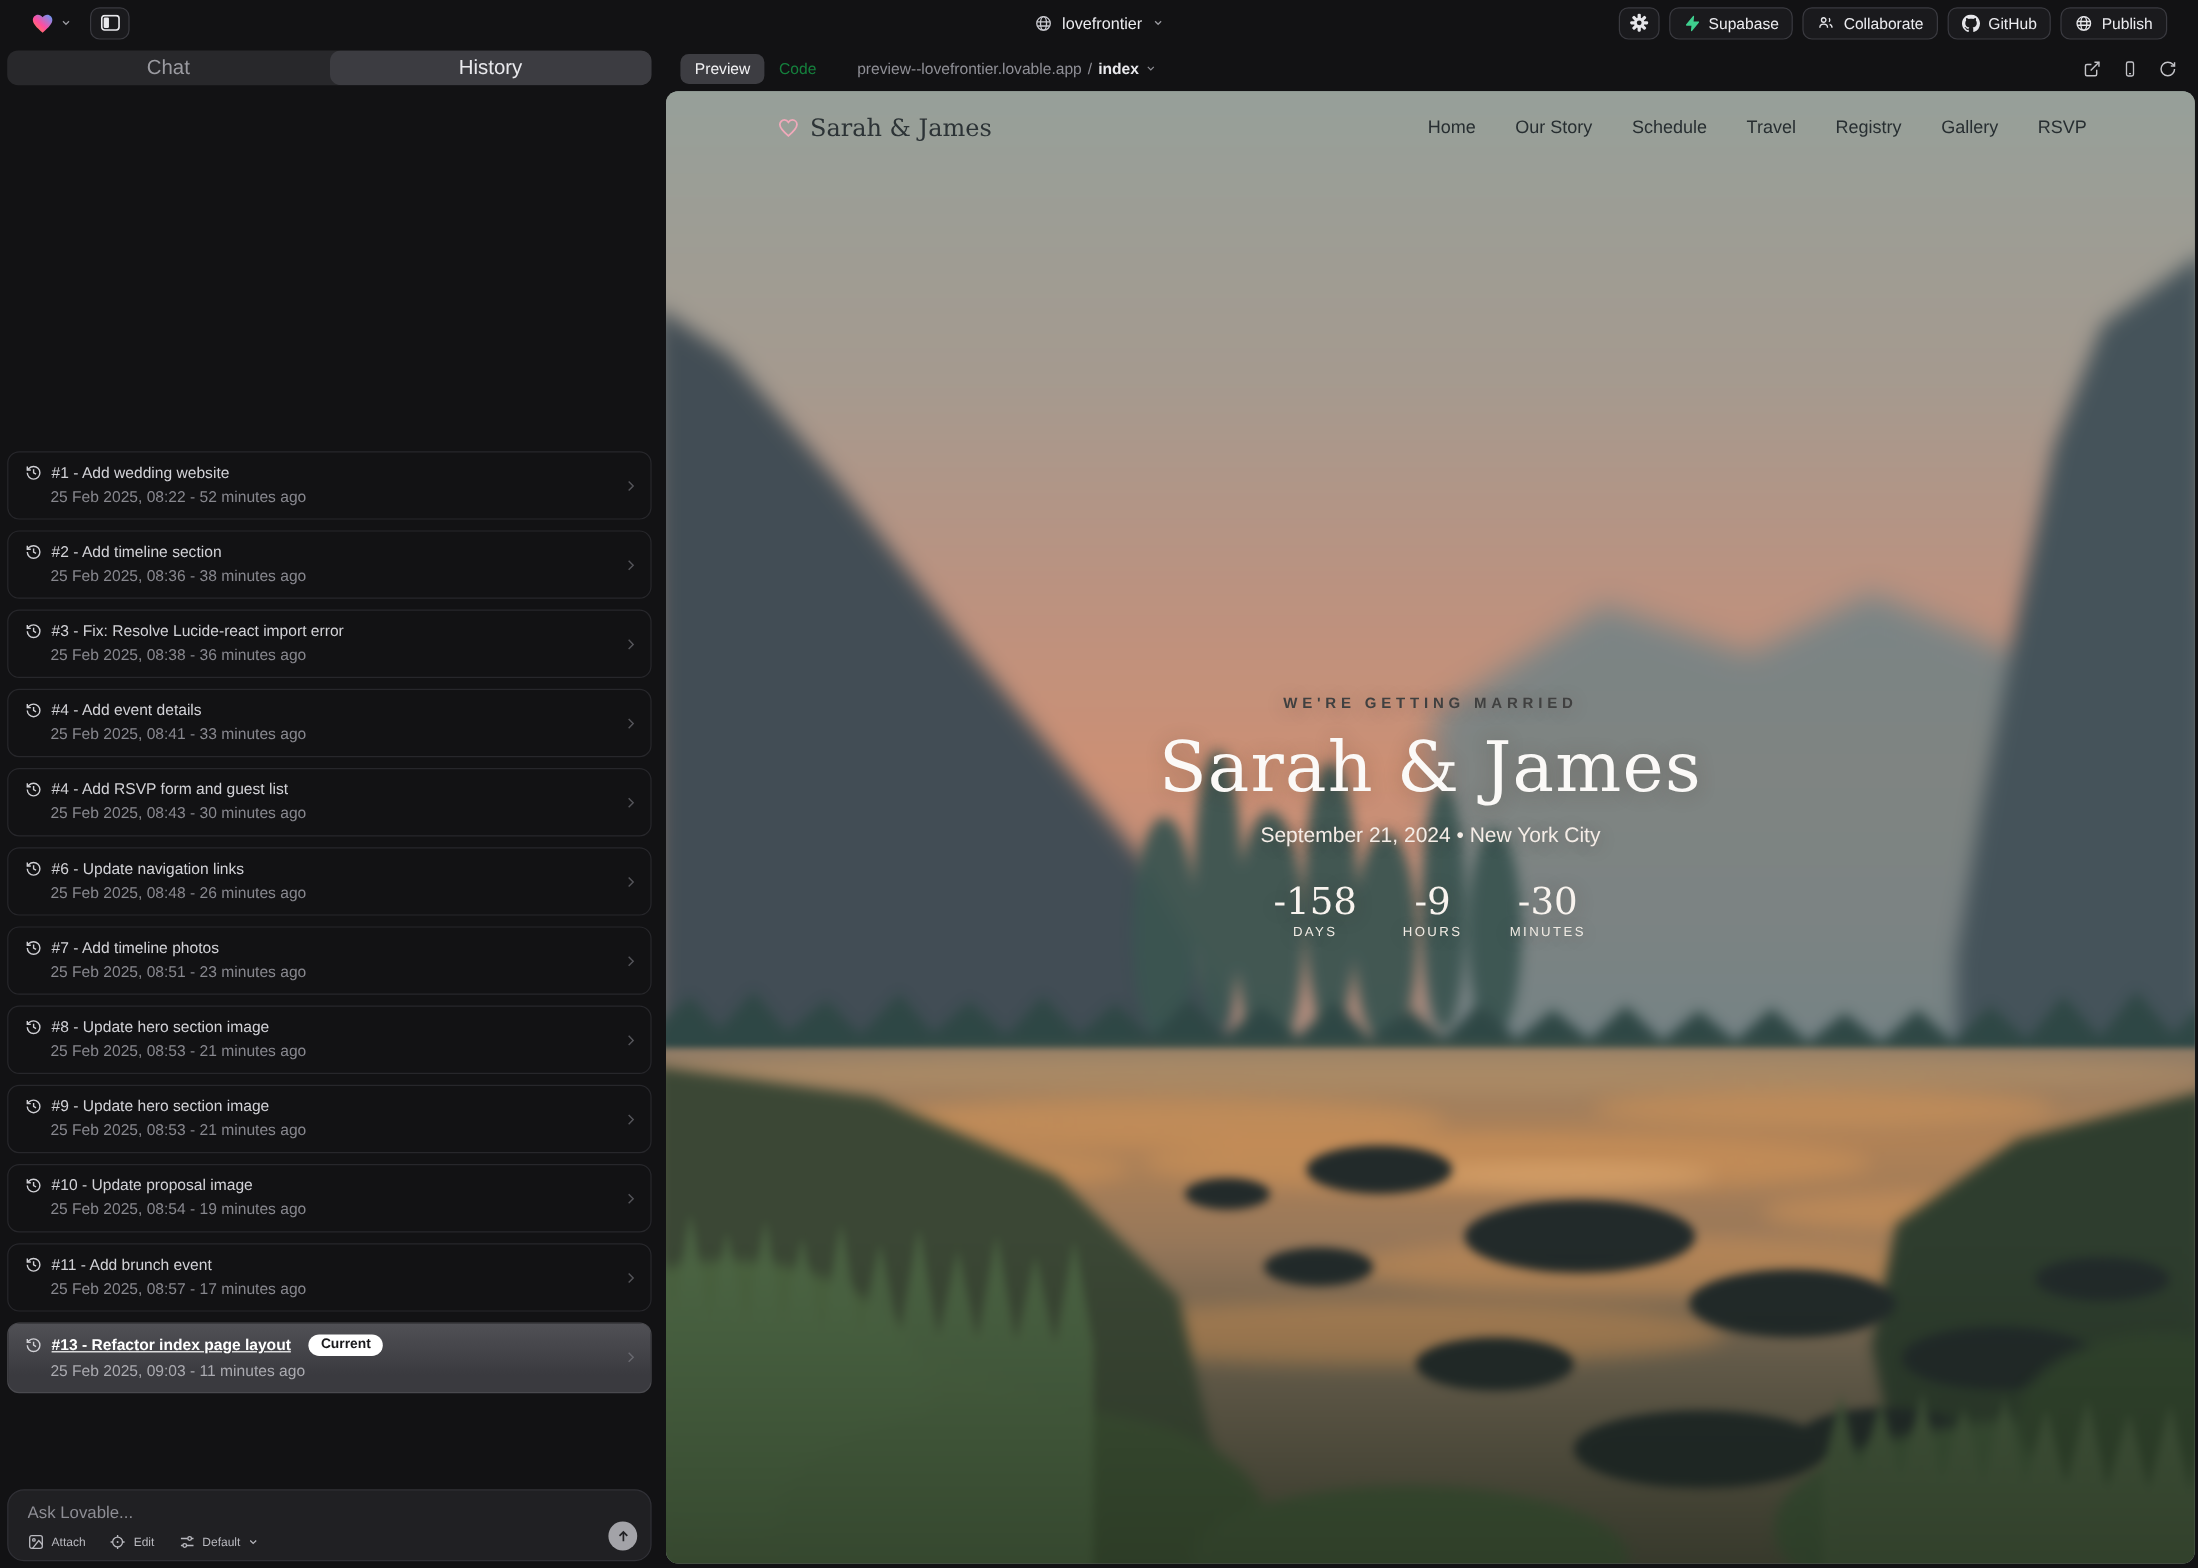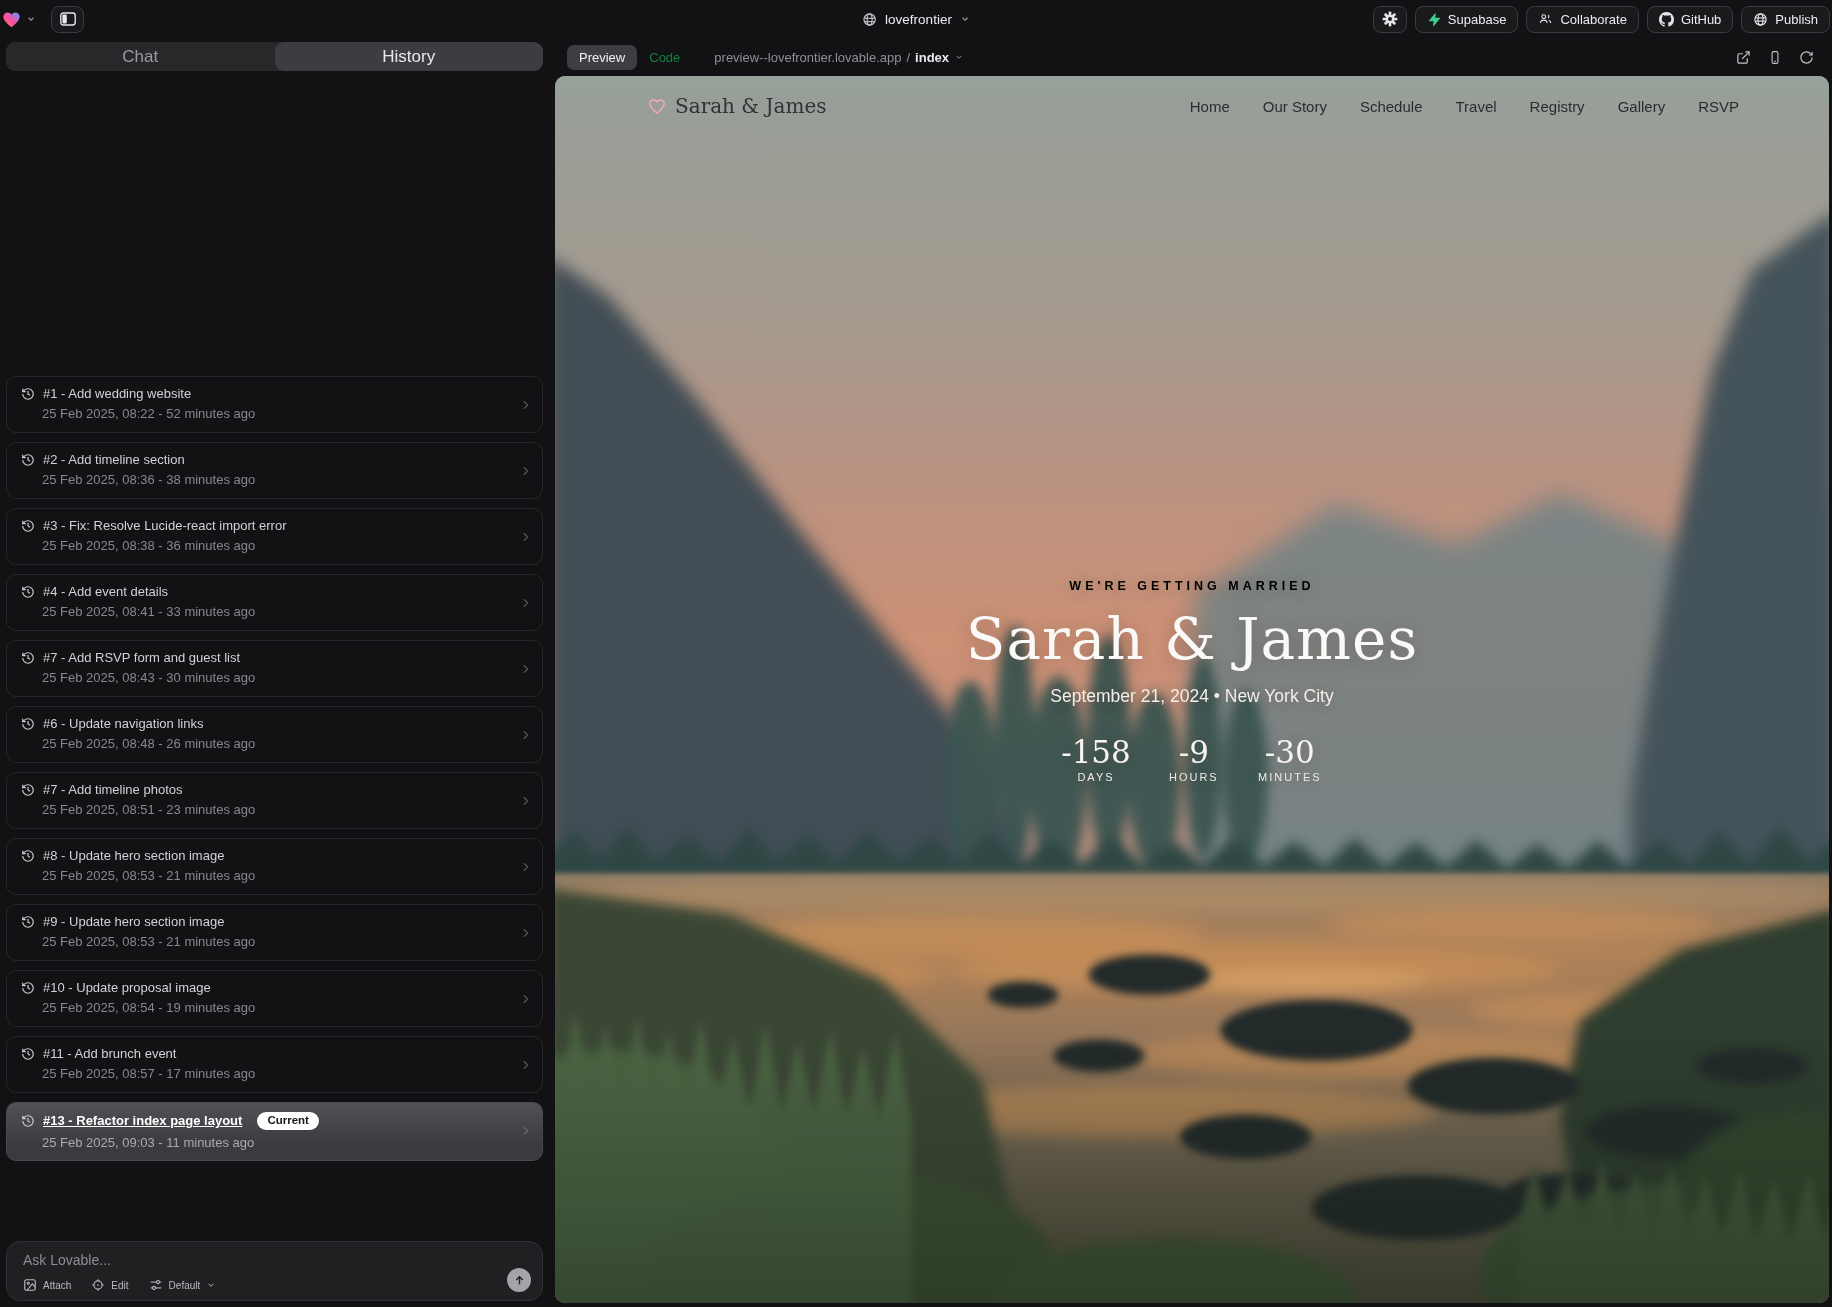--- a/index.html
+++ b/index.html
@@ -5,21 +5,21 @@
   * { margin:0; padding:0; box-sizing:border-box; }
   html,body { background:#0e0e10; }
   body {
     position:relative; width:1832px; height:1307px; overflow:hidden;
     font-family:"Liberation Sans","DejaVu Sans",sans-serif; background:#121214;
   }
   svg { display:block; }
 
   
   .topbar { position:absolute; top:0; left:0; width:100%; height:38px;
-    display:flex; align-items:center; padding:0 2px; }
+    display:flex; align-items:center; padding:0 26px; }
   .topbar-left { display:flex; align-items:center; gap:5px; }
   .toggle-btn { width:33px; height:27px; border:1px solid #3a3a40; border-radius:8px;
     display:flex; align-items:center; justify-content:center; margin-left:10px; background:#1a1a1d; }
   .topbar-center { position:absolute; left:50%; top:0; height:38px; transform:translateX(-50%);
     display:flex; align-items:center; gap:8px; color:#ececf0; font-size:13.5px; }
   .topbar-right { margin-left:auto; display:flex; gap:8px; align-items:center; }
   .icon-btn { width:34px; height:27px; border:1px solid #3a3a40; border-radius:8px;
     display:flex; align-items:center; justify-content:center; background:#1a1a1d; }
   .pill-btn { height:27px; border:1px solid #3a3a40; border-radius:8px; display:flex;
     align-items:center; gap:7px; padding:0 11px; color:#ececf0; font-size:13px; background:#1a1a1d; }
@@ -74,21 +74,21 @@
   .site-header { position:absolute; top:0; left:0; right:0; height:60px; z-index:2;
     display:flex; align-items:center; padding:0 90px 0 93px; }
   .site-logo { display:flex; gap:9px; align-items:center;
     font-family:"DejaVu Serif","Liberation Serif",serif; font-size:20px; color:#2c3336; }
   .site-nav { margin-left:auto; display:flex; gap:33px; font-size:15px; color:#272e31; }
   .site-nav a { color:inherit; text-decoration:none; }
 
   .hero { position:absolute; left:0; right:0; top:503px; z-index:2; display:flex;
     flex-direction:column; align-items:center; color:#f7f4f0;
     text-shadow:0 2px 16px rgba(60,40,30,.28); }
-  .eyebrow { font-size:12.5px; letter-spacing:4px; font-weight:bold; color:#000000; }
+  .eyebrow { font-size:12.5px; letter-spacing:4px; font-weight:bold; color:#404040; }
   .hero-title { font-family:"DejaVu Serif","Liberation Serif",serif; font-weight:normal;
     font-size:58px; margin-top:12px; color:#fbf9f7; letter-spacing:1px; }
   .date-line { margin-top:13px; font-size:17.5px; color:#f5ede7; }
   .countdown { display:flex; gap:30px; margin-top:27px; }
   .cd-col { display:flex; flex-direction:column; align-items:center; min-width:66px; }
   .cd-num { font-family:"DejaVu Serif","Liberation Serif",serif; font-size:31px; color:#f8f3ee; }
   .cd-label { font-size:11px; letter-spacing:2px; margin-top:1px; color:#f1ebe4; }
 </style>
 </head>
 <body>
@@ -280,21 +280,21 @@
       </div>
       <div class="history-item">
         <div class="hi-row1">
           <span style="display:flex;">
             <svg width="14" height="14" viewBox="0 0 24 24" fill="none" stroke="#cfcfd4" stroke-width="2">
               <path d="M3 12a9 9 0 1 0 9-9 9.75 9.75 0 0 0-6.74 2.74L3 8"></path>
               <path d="M3 3v5h5"></path>
               <path d="M12 7v5l3.5 2"></path>
             </svg>
           </span>
-          <span>#7 - Add RSVP form and guest list</span>
+          <span>#4 - Add RSVP form and guest list</span>
 
         </div>
         <div class="hi-ts">25 Feb 2025, 08:43 - 30 minutes ago</div>
         <span class="hi-chev">
           <svg width="13" height="13" viewBox="0 0 24 24" fill="none" stroke="#8a8a92" stroke-width="2.2">
             <polyline points="9,5 16,12 9,19"></polyline>
           </svg>
         </span>
       </div>
       <div class="history-item">

